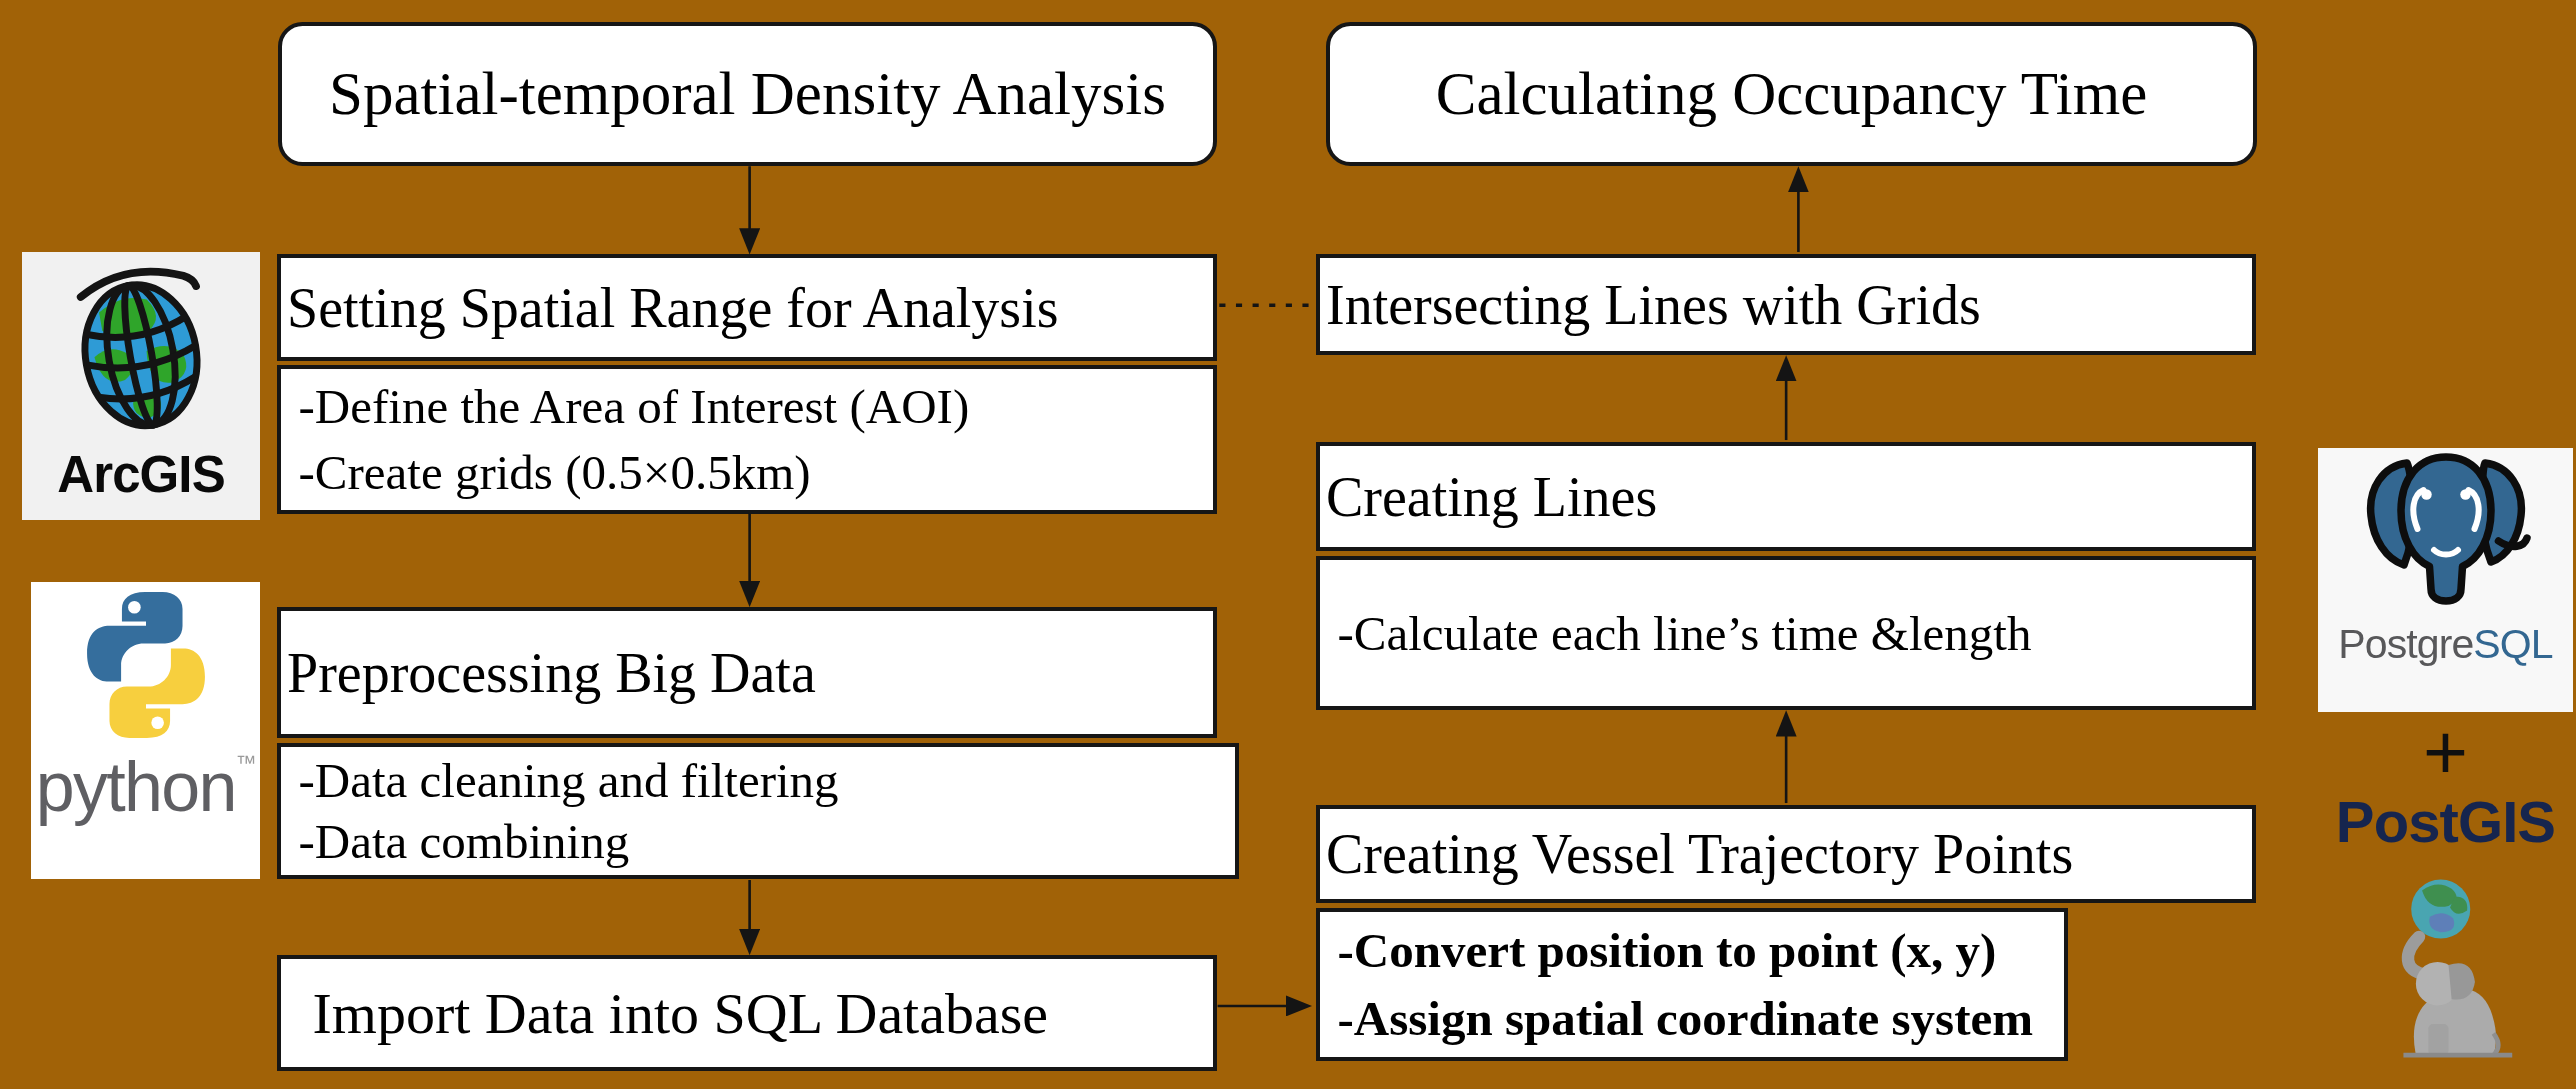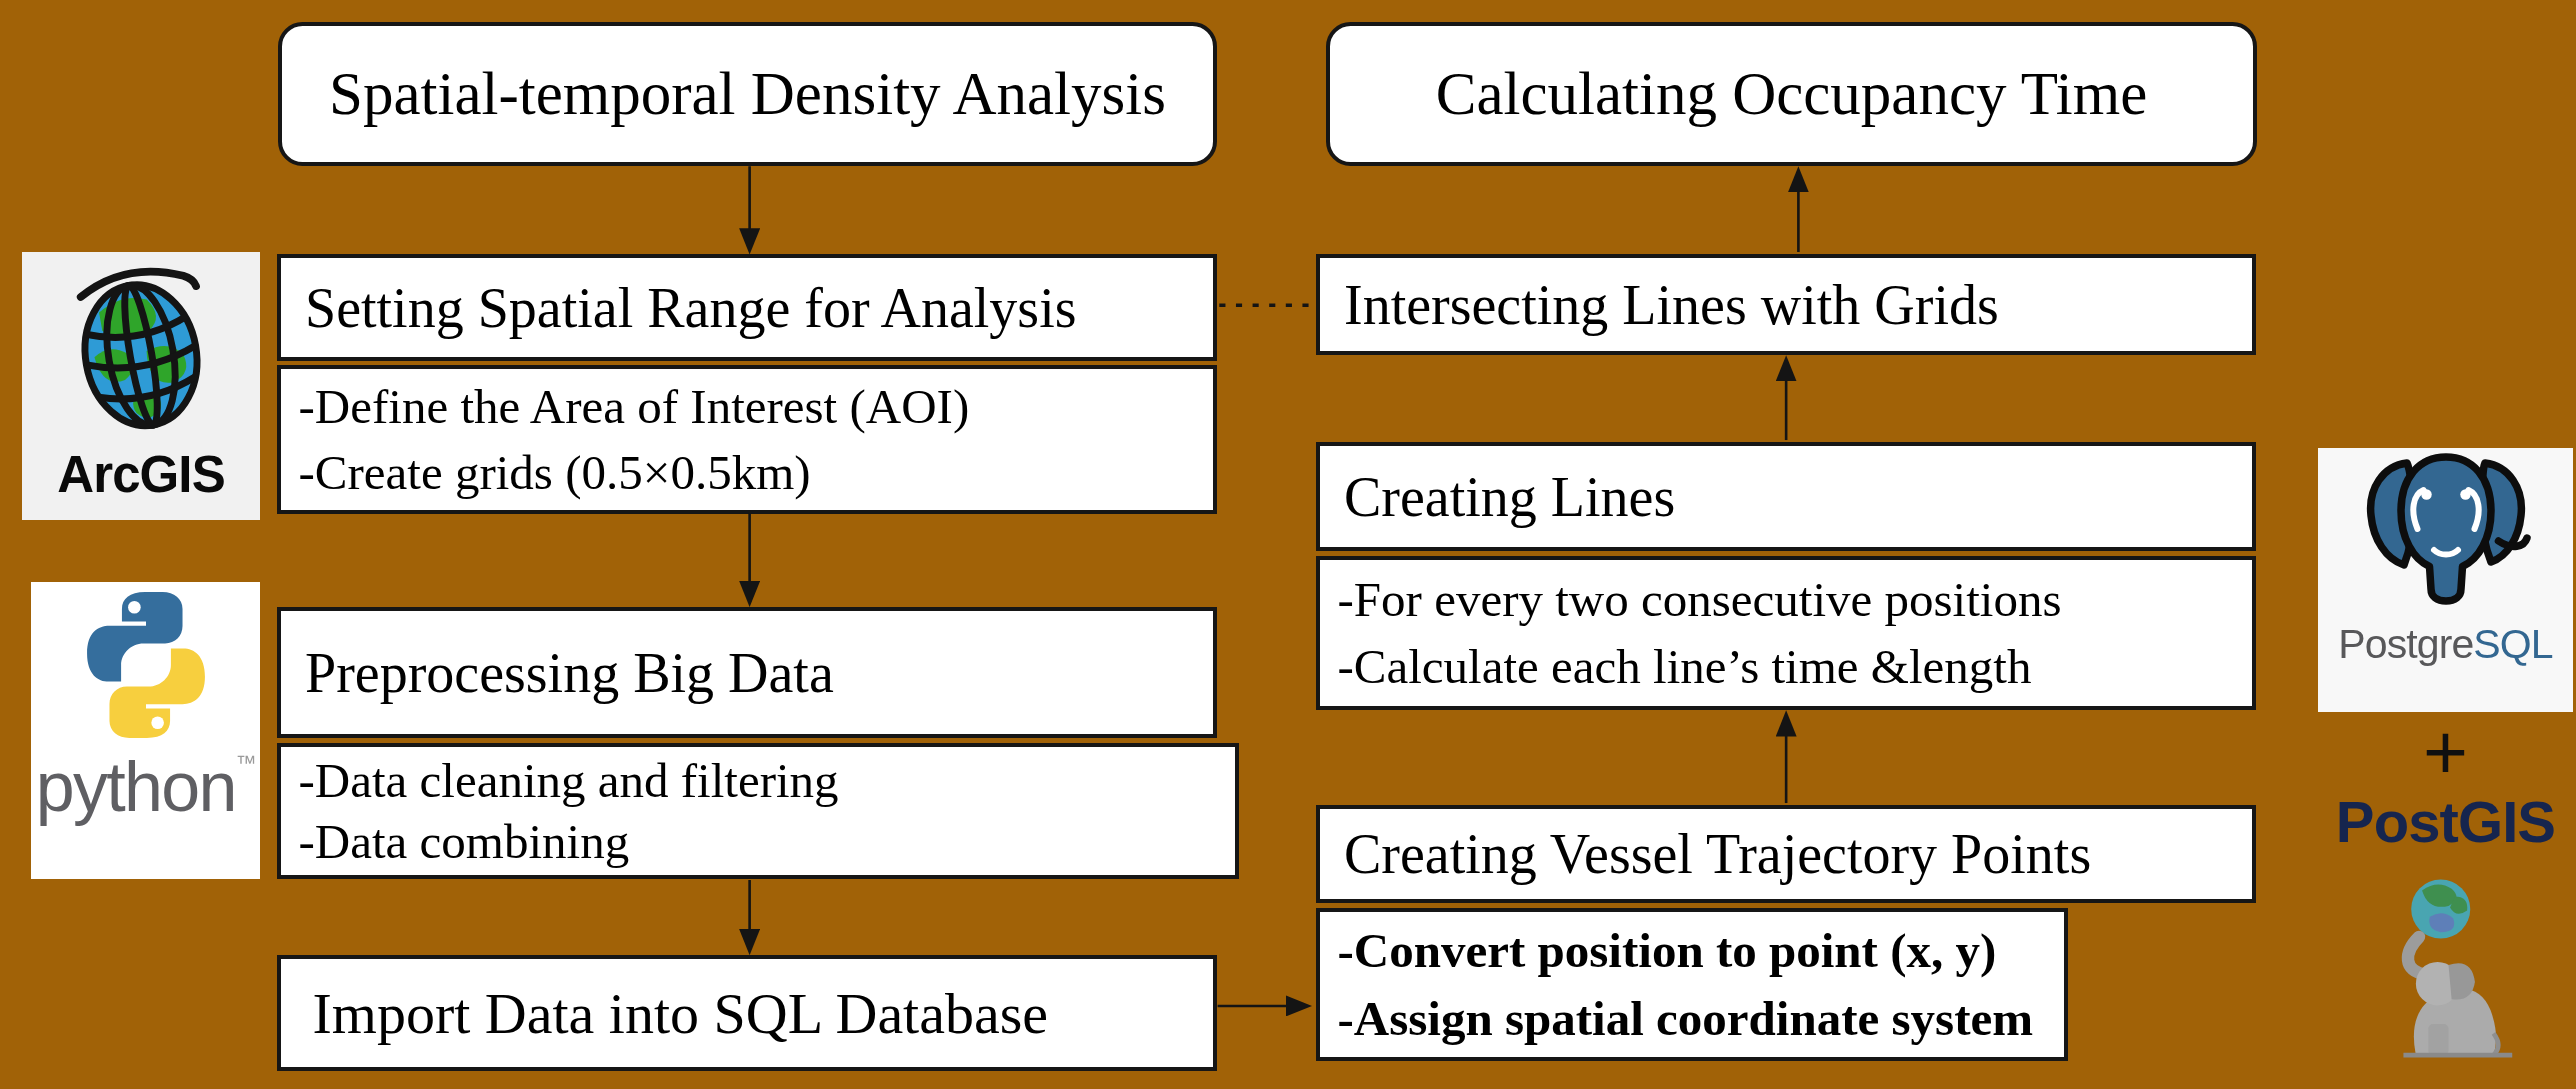--- a/index.html
+++ b/index.html
@@ -2,21 +2,21 @@
 <html style="font-size:14px"><head>
 <meta charset="utf-8">
 <style>
   html,body{margin:0;padding:0;background:#ffffff;}
   #canvas{position:relative;width:2576px;height:1090px;background:#a16207;overflow:hidden;
           font-family:"Liberation Serif","DejaVu Serif",serif;color:#000;}
 
   .box{position:absolute;background:#fff;border:4.4px solid #161616;box-sizing:border-box;}
   .rounded{border-radius:24.5px;display:flex;align-items:center;justify-content:center;
            font-size:61px;white-space:nowrap;}
-  .hdr{display:flex;align-items:center;padding-left:24px;font-size:56px;white-space:nowrap;}
+  .hdr{display:flex;align-items:center;padding-left:6px;font-size:56px;white-space:nowrap;}
   .bodybox{display:flex;flex-direction:column;justify-content:space-evenly;
            padding-left:17.5px;font-size:49px;white-space:nowrap;}
   .single{display:flex;align-items:center;padding-left:31.5px;font-size:58px;white-space:nowrap;}
 
   
   .pos-a{left:278px;top:22px;width:939px;height:144px;}
   .pos-b-hdr{left:277px;top:254px;width:940px;height:107px;}
   .pos-b-body{left:277px;top:365px;width:940px;height:149px;}
   .pos-c-hdr{left:277px;top:607px;width:940px;height:131px;}
   .pos-c-body{left:277px;top:743px;width:962px;height:136px;}
@@ -84,21 +84,20 @@
   </div>
 
   <div class="box hdr pos-f">
     <span>Intersecting Lines with Grids</span>
   </div>
 
   <div class="box hdr pos-g-hdr">
     <span>Creating Lines</span>
   </div>
   <div class="box bodybox pos-g-body">
-    <span>-For every two consecutive positions</span>
     <span>-Calculate each line’s time &amp;length</span>
   </div>
 
   <div class="box hdr pos-h-hdr">
     <span>Creating Vessel Trajectory Points</span>
   </div>
   <div class="box bodybox pos-h-body">
     <span>-Convert position to point (x, y)</span>
     <span>-Assign spatial coordinate system</span>
   </div>

